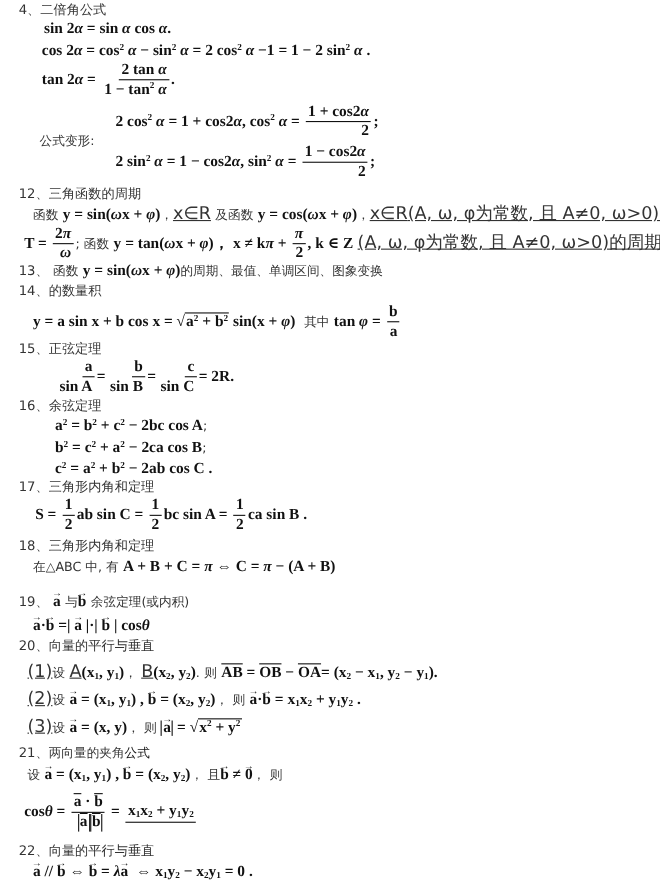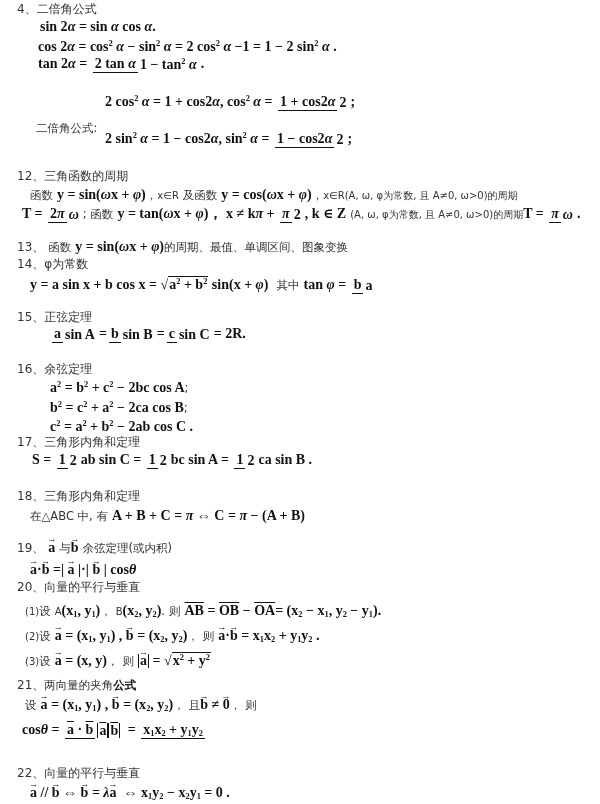--- a/index.html
+++ b/index.html
@@ -2,52 +2,52 @@
 <html><head>
 <meta charset="utf-8">
 <style>
   html, body { margin: 0; padding: 0; background: #ffffff; }
   body { width: 600px; height: 804px; position: relative; overflow: hidden;
          font-family: "Liberation Serif", "DejaVu Serif", serif; color: #111; }
   .ln { position: absolute; white-space: nowrap; line-height: 1; }
   .h { font-family: "DejaVu Sans", "Liberation Sans", sans-serif; font-size: 12px; color: #333; }
   .cn { font-family: "DejaVu Sans", "Liberation Sans", sans-serif; font-size: 11.5px; color: #333; font-weight: normal; }
   .m { font-family: "Liberation Serif", "DejaVu Serif", serif; font-size: 14px; font-weight: bold; color: #111; }
-  .sm { font-family: "DejaVu Sans", sans-serif; font-size: 10px; font-weight: normal; color: #333; }
+  .sm { font-family: "DejaVu Sans", sans-serif; font-size: 16px; font-weight: normal; color: #333; text-decoration: underline; }
   i, .it { font-style: italic; }
   sup { font-size: 0.6em; vertical-align: 0.55em; line-height: 0; }
   sub { font-size: 0.6em; vertical-align: -0.25em; line-height: 0; }
-  .frac { display: inline-flex; flex-direction: row; align-items: flex-start; vertical-align: middle; margin: 0 2px; }
+  .frac { display: inline-flex; flex-direction: column; align-items: flex-end; vertical-align: middle; margin: 0 2px; }
   .frac .num { border-bottom: 1px solid #111; padding: 0 2px 1px; line-height: 1.1; }
   .frac .den { padding: 1px 2px 0; line-height: 1.1; }
   .sqrt { display: inline-block; }
   .sqrt .rad { border-top: 1px solid #111; padding: 0 1px; }
   .vec { position: relative; display: inline-block; }
   .vec::before { content: "\2192"; position: absolute; top: -0.62em; left: 50%; transform: translateX(-50%); font-size: 0.65em; font-weight: bold; }
   .ovl { text-decoration: overline; }
   .bar { display: inline-block; border-left: 1px solid #111; border-right: 1px solid #111; padding: 0 1px; }
-  .bold-cn { font-weight: bold; color: #111; }
+  .bold-cn { font-weight: normal; color: #111; }
 </style>
 </head>
 <body>
 
 <div class="ln h" style="left:17px;top:3px">
   <span>4、</span><span>二倍角公式</span>
 </div>
 <div class="ln m" style="left:40px;top:20px">sin 2<i>α</i> = sin <i>α</i> cos <i>α</i>.</div>
 <div class="ln m" style="left:38px;top:40px">cos 2<i>α</i> = cos<sup>2</sup> <i>α</i> − sin<sup>2</sup> <i>α</i> = 2 cos<sup>2</sup> <i>α</i> −1 = 1 − 2 sin<sup>2</sup> <i>α</i> .</div>
 <div class="ln m" style="left:38px;top:56px">tan 2<i>α</i> = <span class="frac">
       <span class="num">2 tan <i>α</i></span>
       <span class="den">1 − tan<sup>2</sup> <i>α</i></span>
     </span>.</div>
 <div class="ln m" style="left:105px;top:94px">2 cos<sup>2</sup> <i>α</i> = 1 + cos2<i>α</i>, cos<sup>2</sup> <i>α</i> = <span class="frac">
       <span class="num">1 + cos2<i>α</i></span>
       <span class="den">2</span>
     </span>;</div>
-<div class="ln cn" style="left:36px;top:123px">二倍角公式:</div>
+<div class="ln cn" style="left:36px;top:123px">公式变形:</div>
 <div class="ln m" style="left:105px;top:131px">2 sin<sup>2</sup> <i>α</i> = 1 − cos2<i>α</i>, sin<sup>2</sup> <i>α</i> = <span class="frac">
       <span class="num">1 − cos2<i>α</i></span>
       <span class="den">2</span>
     </span>;</div>
 
 <div class="ln h" style="left:17px;top:170px">
   <span>12、</span><span>三角函数的周期</span>
 </div>
 <div class="ln" style="left:30px;top:186px">
   <span class="cn">函数</span>
@@ -69,21 +69,21 @@
         <span class="den"><i>ω</i></span>
       </span>.</span>
 </div>
 
 <div class="ln" style="left:17px;top:238px">
   <span class="h">13、</span>&nbsp;<span class="cn">函数</span>
   <span class="m">y = sin(<i>ω</i>x + <i>φ</i>)</span><span class="cn">的周期、最值、单调区间、图象变换</span>
 </div>
 
 <div class="ln h" style="left:17px;top:258px">
-  <span>14、</span><span>φ为常数</span>
+  <span>14、</span><span>的数量积</span>
 </div>
 <div class="ln" style="left:30px;top:276px">
   <span class="m">y = a sin x + b cos x = √<span class="sqrt"><span class="rad">a<sup>2</sup> + b<sup>2</sup></span></span> sin(x + <i>φ</i>)</span>
   &nbsp;<span class="cn">其中</span>
   <span class="m">tan <i>φ</i> = <span class="frac">
         <span class="num">b</span>
         <span class="den">a</span>
       </span></span>
 </div>
 

